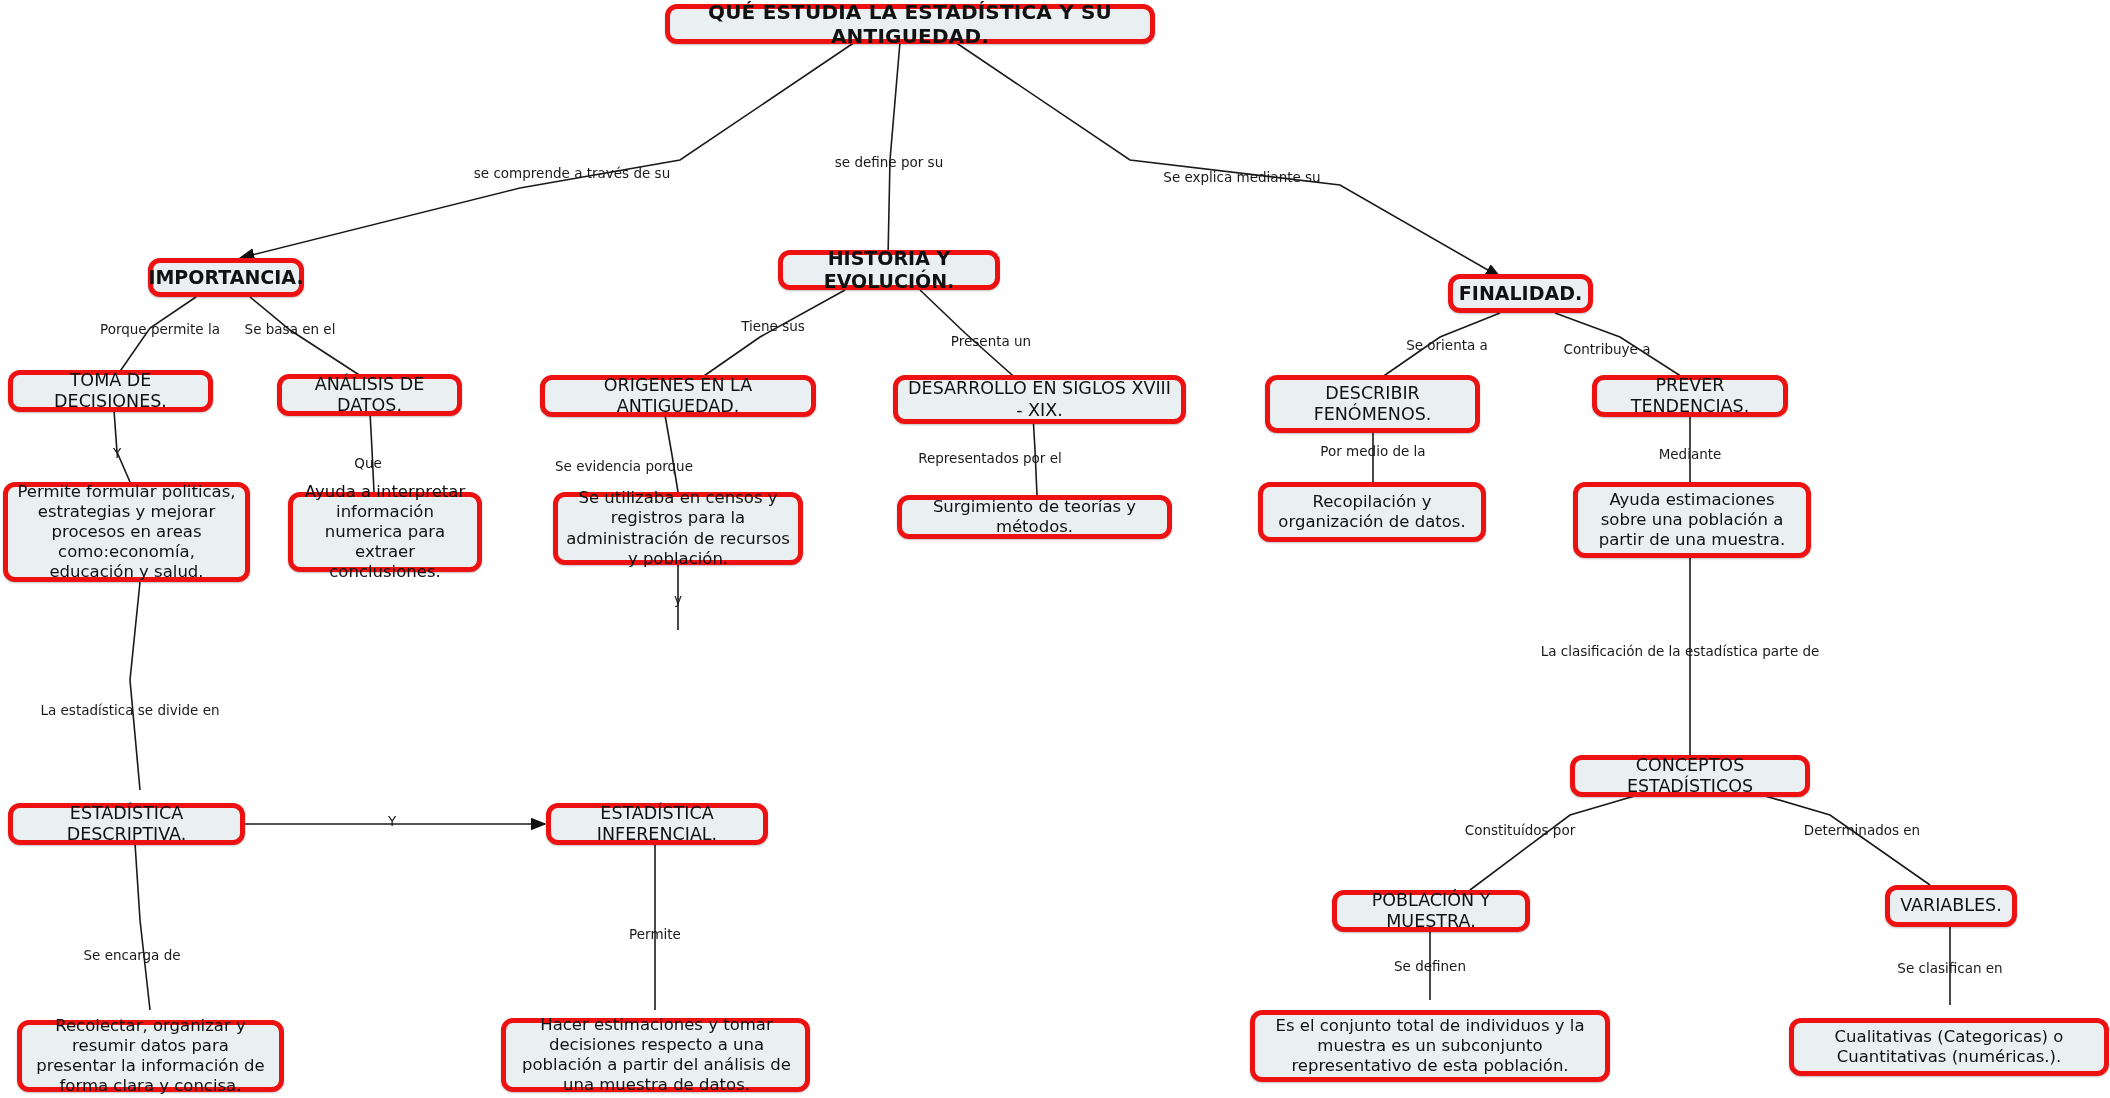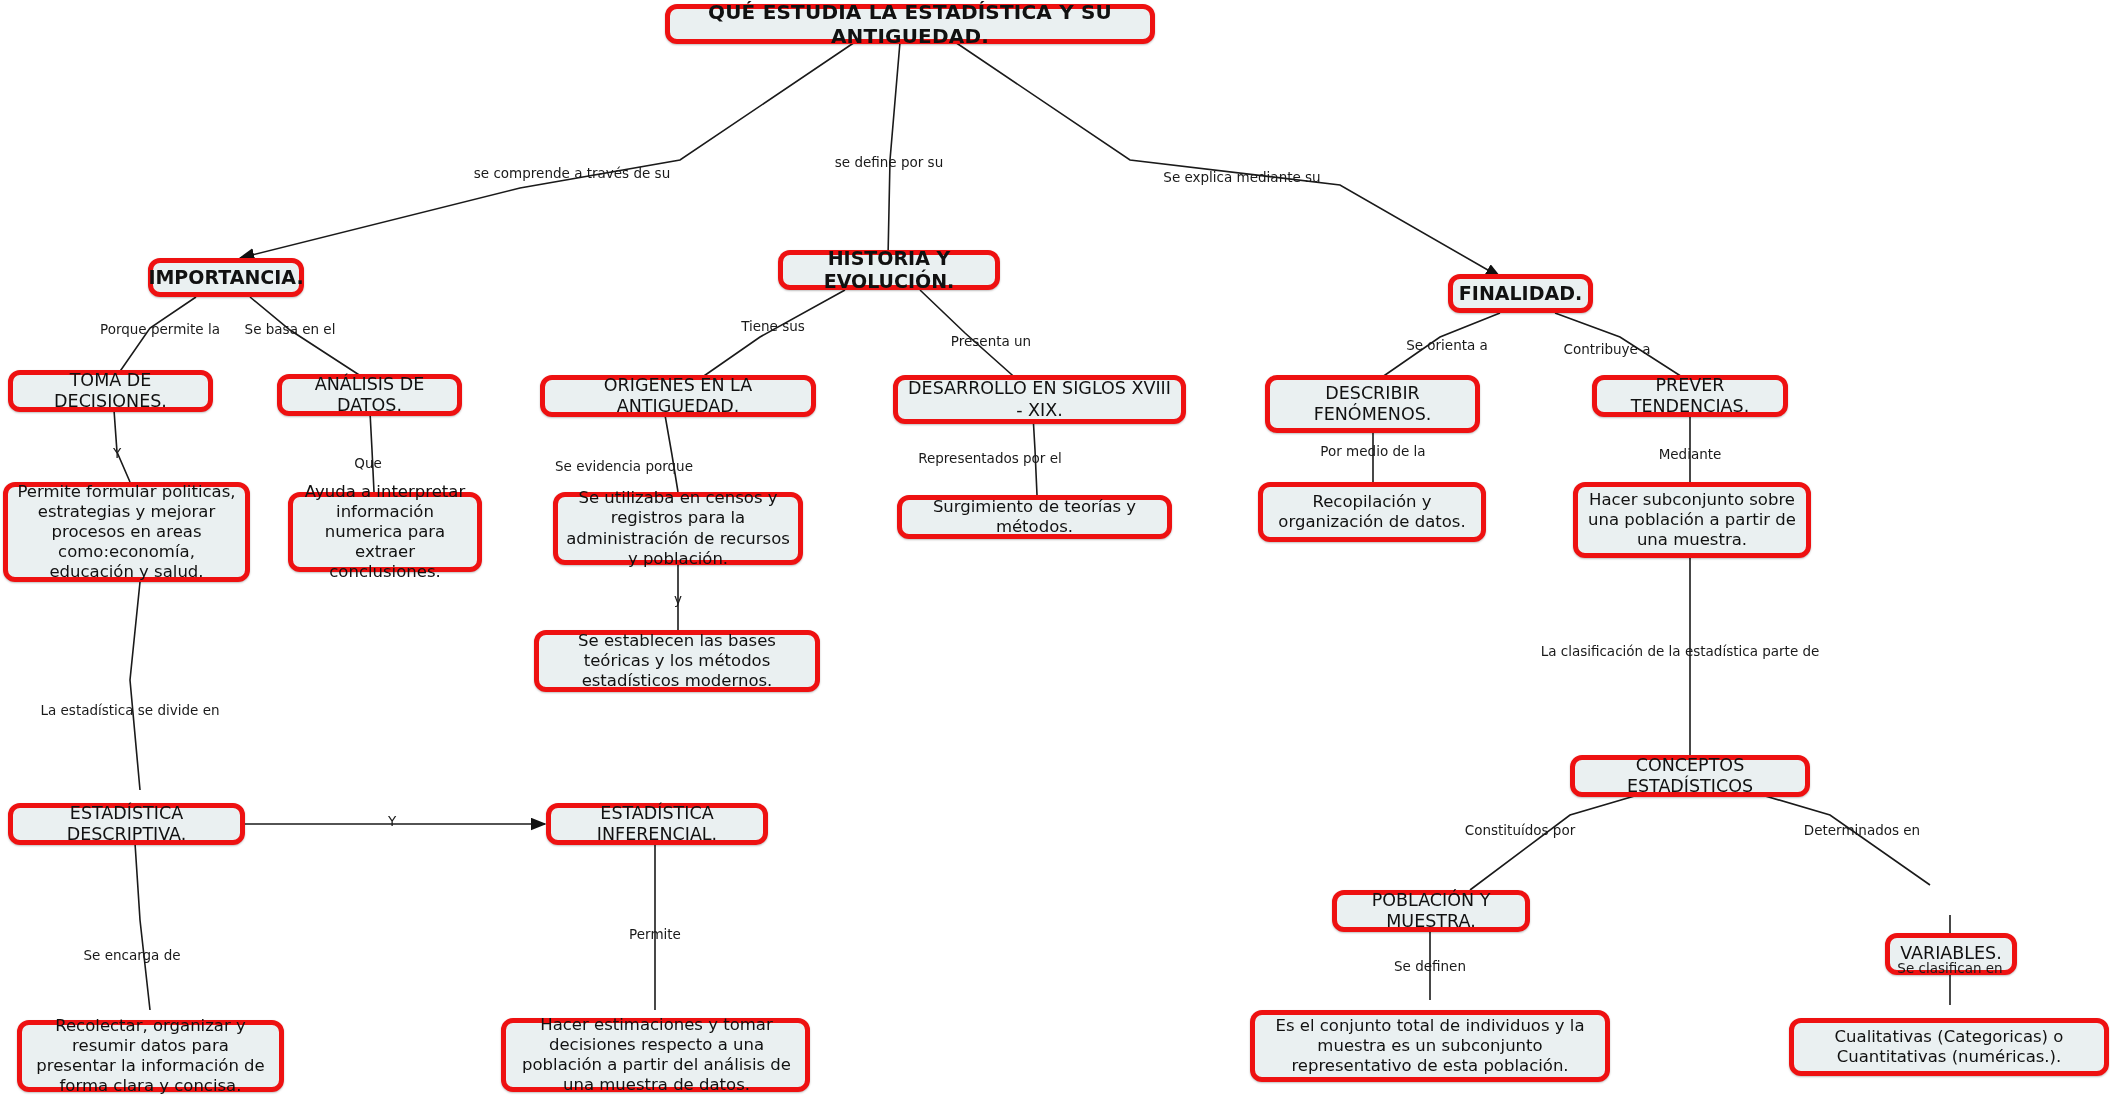--- a/index.html
+++ b/index.html
@@ -173,46 +173,43 @@
   </div>
 
   <div class="node detail" style="left:288px; top:492px; width:194px; height:80px;">
     <span>Ayuda a interpretar información numerica para extraer conclusiones.</span>
   </div>
 
   <div class="node detail" style="left:553px; top:492px; width:250px; height:73px;justify-content:center;">
     <span>Se utilizaba en censos y registros para la administración de recursos y población.</span>
   </div>
 
-  <div class="node detail" style="left:534px; top:630px; width:286px; height:62px;">
-    <span>Se establecen las bases teóricas y los métodos estadísticos modernos.</span>
-  </div>
 
   <div class="node detail" style="left:897px; top:495px; width:275px; height:44px;">
     <span>Surgimiento de teorías y métodos.</span>
   </div>
 
 
   <div class="node detail" style="left:1258px; top:482px; width:228px; height:60px;">
     <span>Recopilación y organización de datos.</span>
   </div>
 
   <div class="node detail" style="left:1573px; top:482px; width:238px; height:76px;">
-    <span>Hacer subconjunto sobre una población a partir de una muestra.</span>
+    <span>Ayuda estimaciones sobre una población a partir de una muestra.</span>
   </div>
 
   <div class="node concept" style="left:1570px; top:755px; width:240px; height:42px;">
     <span>CONCEPTOS ESTADÍSTICOS</span>
   </div>
 
   <div class="node concept" style="left:1332px; top:890px; width:198px; height:42px;">
     <span>POBLACIÓN Y MUESTRA.</span>
   </div>
 
-  <div class="node concept" style="left:1885px; top:885px; width:132px; height:42px;margin-top:48px;">
+  <div class="node concept" style="left:1885px; top:885px; width:132px; height:42px;">
     <span>VARIABLES.</span>
   </div>
 
   <div class="node detail" style="left:1250px; top:1010px; width:360px; height:72px;">
     <span>Es el conjunto total de individuos y la muestra es un subconjunto representativo de esta población.</span>
   </div>
 
   <div class="node detail" style="left:1789px; top:1018px; width:320px; height:58px;">
     <span>Cualitativas (Categoricas) o Cuantitativas (numéricas.).</span>
   </div>

